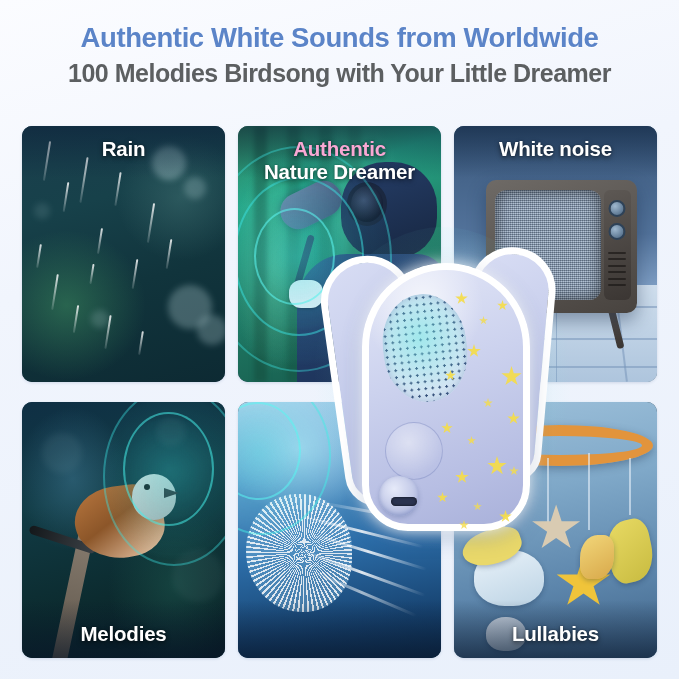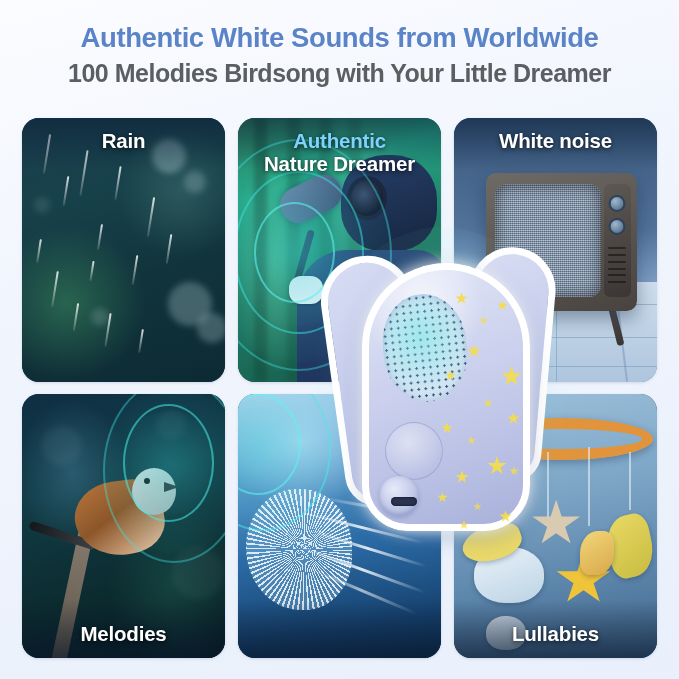--- a/index.html
+++ b/index.html
@@ -37,42 +37,43 @@
     position: absolute;
     left: 22px; top: 118px;
     width: 635px; height: 540px;
     display: grid;
     grid-template-columns: 1fr 1fr 1fr;
     grid-template-rows: 1fr 1fr;
     gap: 12px 13px;
   }
   .tile {
     position: relative;
-    border-radius: 17px;
+    border-radius: 10px;
     overflow: hidden;
     background: #1d3b4a;
     box-shadow: 0 1px 3px rgba(60,90,140,.18);
+    margin-top: 8px;
   }
   .tile .art { position:absolute; inset:0; }
 
   .tile-label {
     position: absolute;
     left: 0; right: 0;
     text-align: center;
     color: #ffffff;
     font-weight: 700;
     font-size: 20.5px;
     letter-spacing: -0.2px;
     text-shadow: 0 2px 5px rgba(0,0,0,.55), 0 0 2px rgba(0,0,0,.35);
     z-index: 6;
     line-height: 1.12;
   }
   .label-top { top: 12px; }
   .label-bottom { bottom: 12px; }
-  .label-accent { color: #7dd3fc; display:block; }
+  .label-accent { color: #f9a8d4; display:block; }
 
   
   .scrim-top {
     position:absolute; left:0; right:0; top:0; height:52px;
     background: linear-gradient(180deg, rgba(10,30,55,.55), rgba(10,30,55,0));
     z-index:4;
   }
   .scrim-bottom {
     position:absolute; left:0; right:0; bottom:0; height:58px;
     background: linear-gradient(0deg, rgba(8,22,42,.62), rgba(8,22,42,0));

